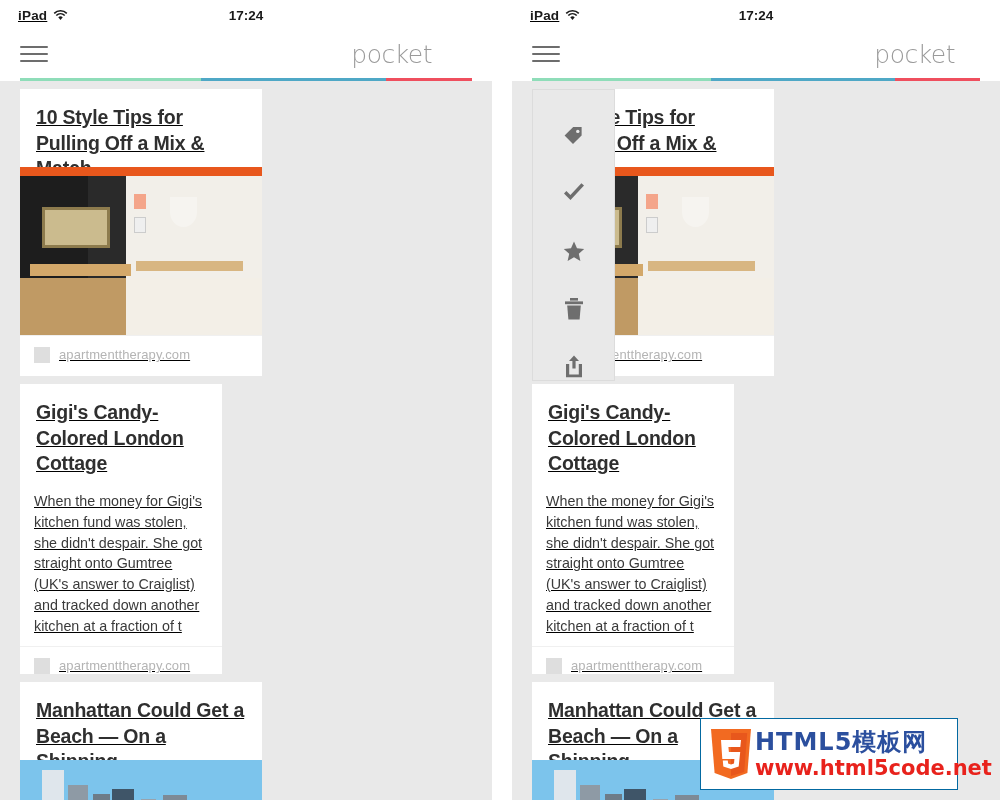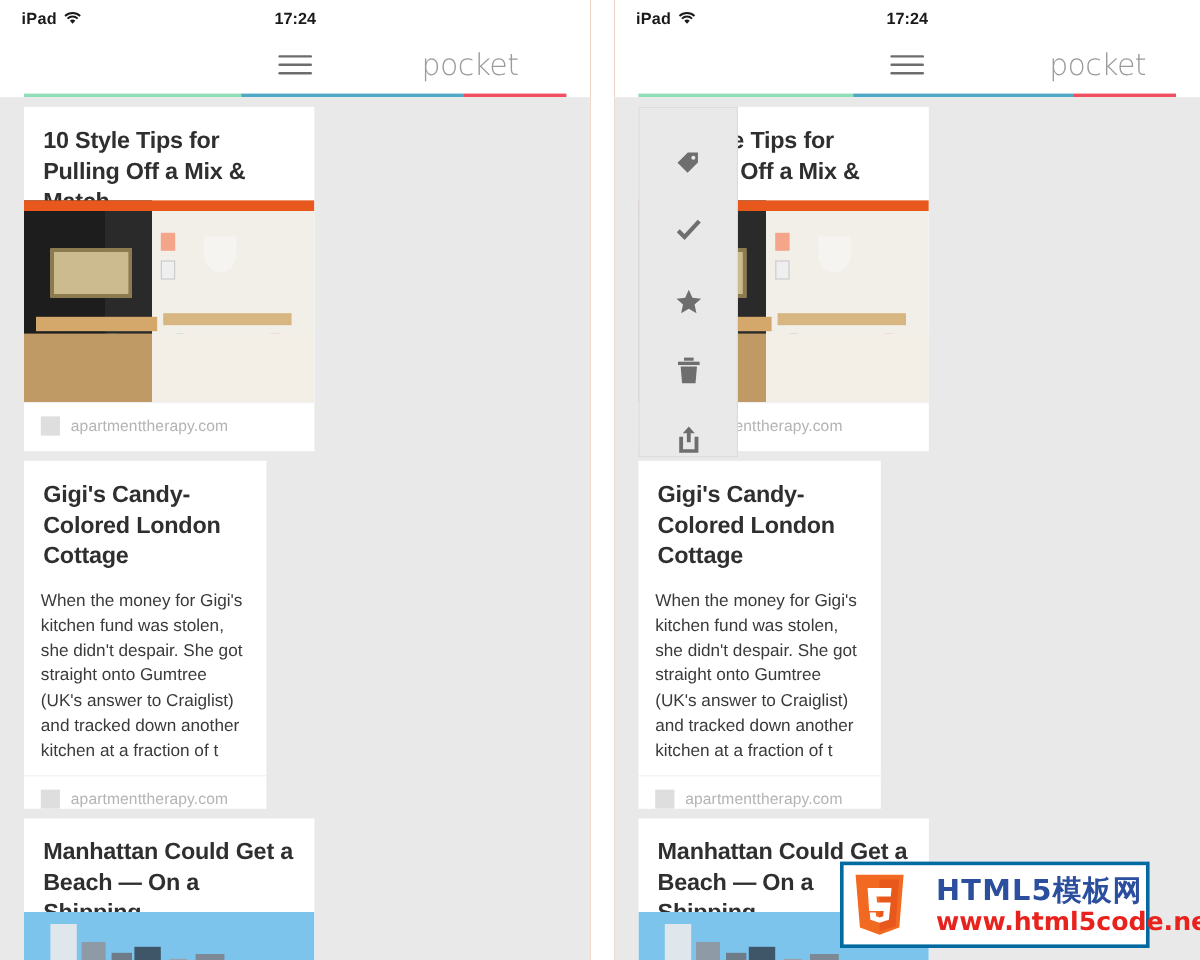--- a/index.html
+++ b/index.html
@@ -2,21 +2,21 @@
 <html><head>
 <meta charset="utf-8">
 <style>
   * { margin:0; padding:0; box-sizing:border-box; }
   html, body {
     width:1000px; height:800px;
     background:#ffffff;
     font-family:"Liberation Sans", sans-serif;
     overflow:hidden;
   }
-  .stage { position:relative; width:958px; height:800px; display:flex; background:#c2410c; }
+  .stage { position:relative; width:958px; height:800px; display:flex; background:#fdba74;text-decoration:underline; }
 
   
   .panel {
     position:relative;
     height:800px;
     background:#ffffff;
     overflow:hidden;
     flex:0 0 auto;
   }
   .panel.left  { width:492px; }
@@ -39,21 +39,20 @@
     text-align:center; font-size:13.5px; font-weight:bold; color:#1a1a1a;
     pointer-events:none;
   }
   .statusbar-wrap { position:relative; height:30px; }
 
   
   .navbar {
     height:48px; position:relative;
     display:flex; align-items:center;
     padding:0 20px;
-    justify-content:center;
   }
   .hamburger { width:28px; height:20px; display:flex; flex-direction:column; justify-content:space-between; cursor:pointer; padding:2px 0; }
   .hamburger span { display:block; height:2px; background:#6d6d6d; border-radius:1px; }
   .brand {
     position:absolute; right:60px; top:50%; transform:translateY(-50%);
     font-size:25px; color:#9a9a9a; letter-spacing:-0.5px;
     font-family:"DejaVu Sans", sans-serif; font-weight:300;
   }
   .panel.right .brand { right:45px; }
 
@@ -140,22 +139,22 @@
   .sky-b1{ position:absolute; left:9%; top:6%; width:9%; height:34%; background:#dfe6ec; }
   .sky-b2{ position:absolute; left:20%; top:15%; width:8%; height:25%; background:#8e9aa5; }
   .sky-b3{ position:absolute; left:30%; top:20%; width:7%; height:20%; background:#6d7c88; }
   .sky-b4{ position:absolute; left:38%; top:17%; width:9%; height:23%; background:#3f5568; }
   .sky-b5{ position:absolute; left:50%; top:23%; width:6%; height:17%; background:#98a3ad; }
   .sky-b6{ position:absolute; left:59%; top:21%; width:10%; height:19%; background:#7d8a96; }
 
   
   .watermark{
     position:absolute; right:0px; bottom:10px; width:258px; height:72px;
-    border:3px solid #0369a1; background:#ffffff;
-    display:flex; align-items:center; gap:25px; padding:6px 8px; z-index:60;
+    border:1px solid #0369a1; background:#ffffff;
+    display:flex; align-items:center; gap:2px; padding:6px 8px; z-index:60;
   }
   .wm-shield{ width:44px; height:54px; flex:0 0 auto; }
   .wm-text{ display:flex; flex-direction:column; line-height:1; }
   .wm-top{ font-size:24px; color:#2b4f9e; font-weight:bold; letter-spacing:1px; font-family:"DejaVu Sans", sans-serif; }
   .wm-bot{ font-size:21px; color:#e8221c; font-weight:bold; letter-spacing:0px; font-family:"DejaVu Sans", sans-serif; margin-top:4px; }
 </style>
 </head>
 <body>
 
 <div class="stage">

